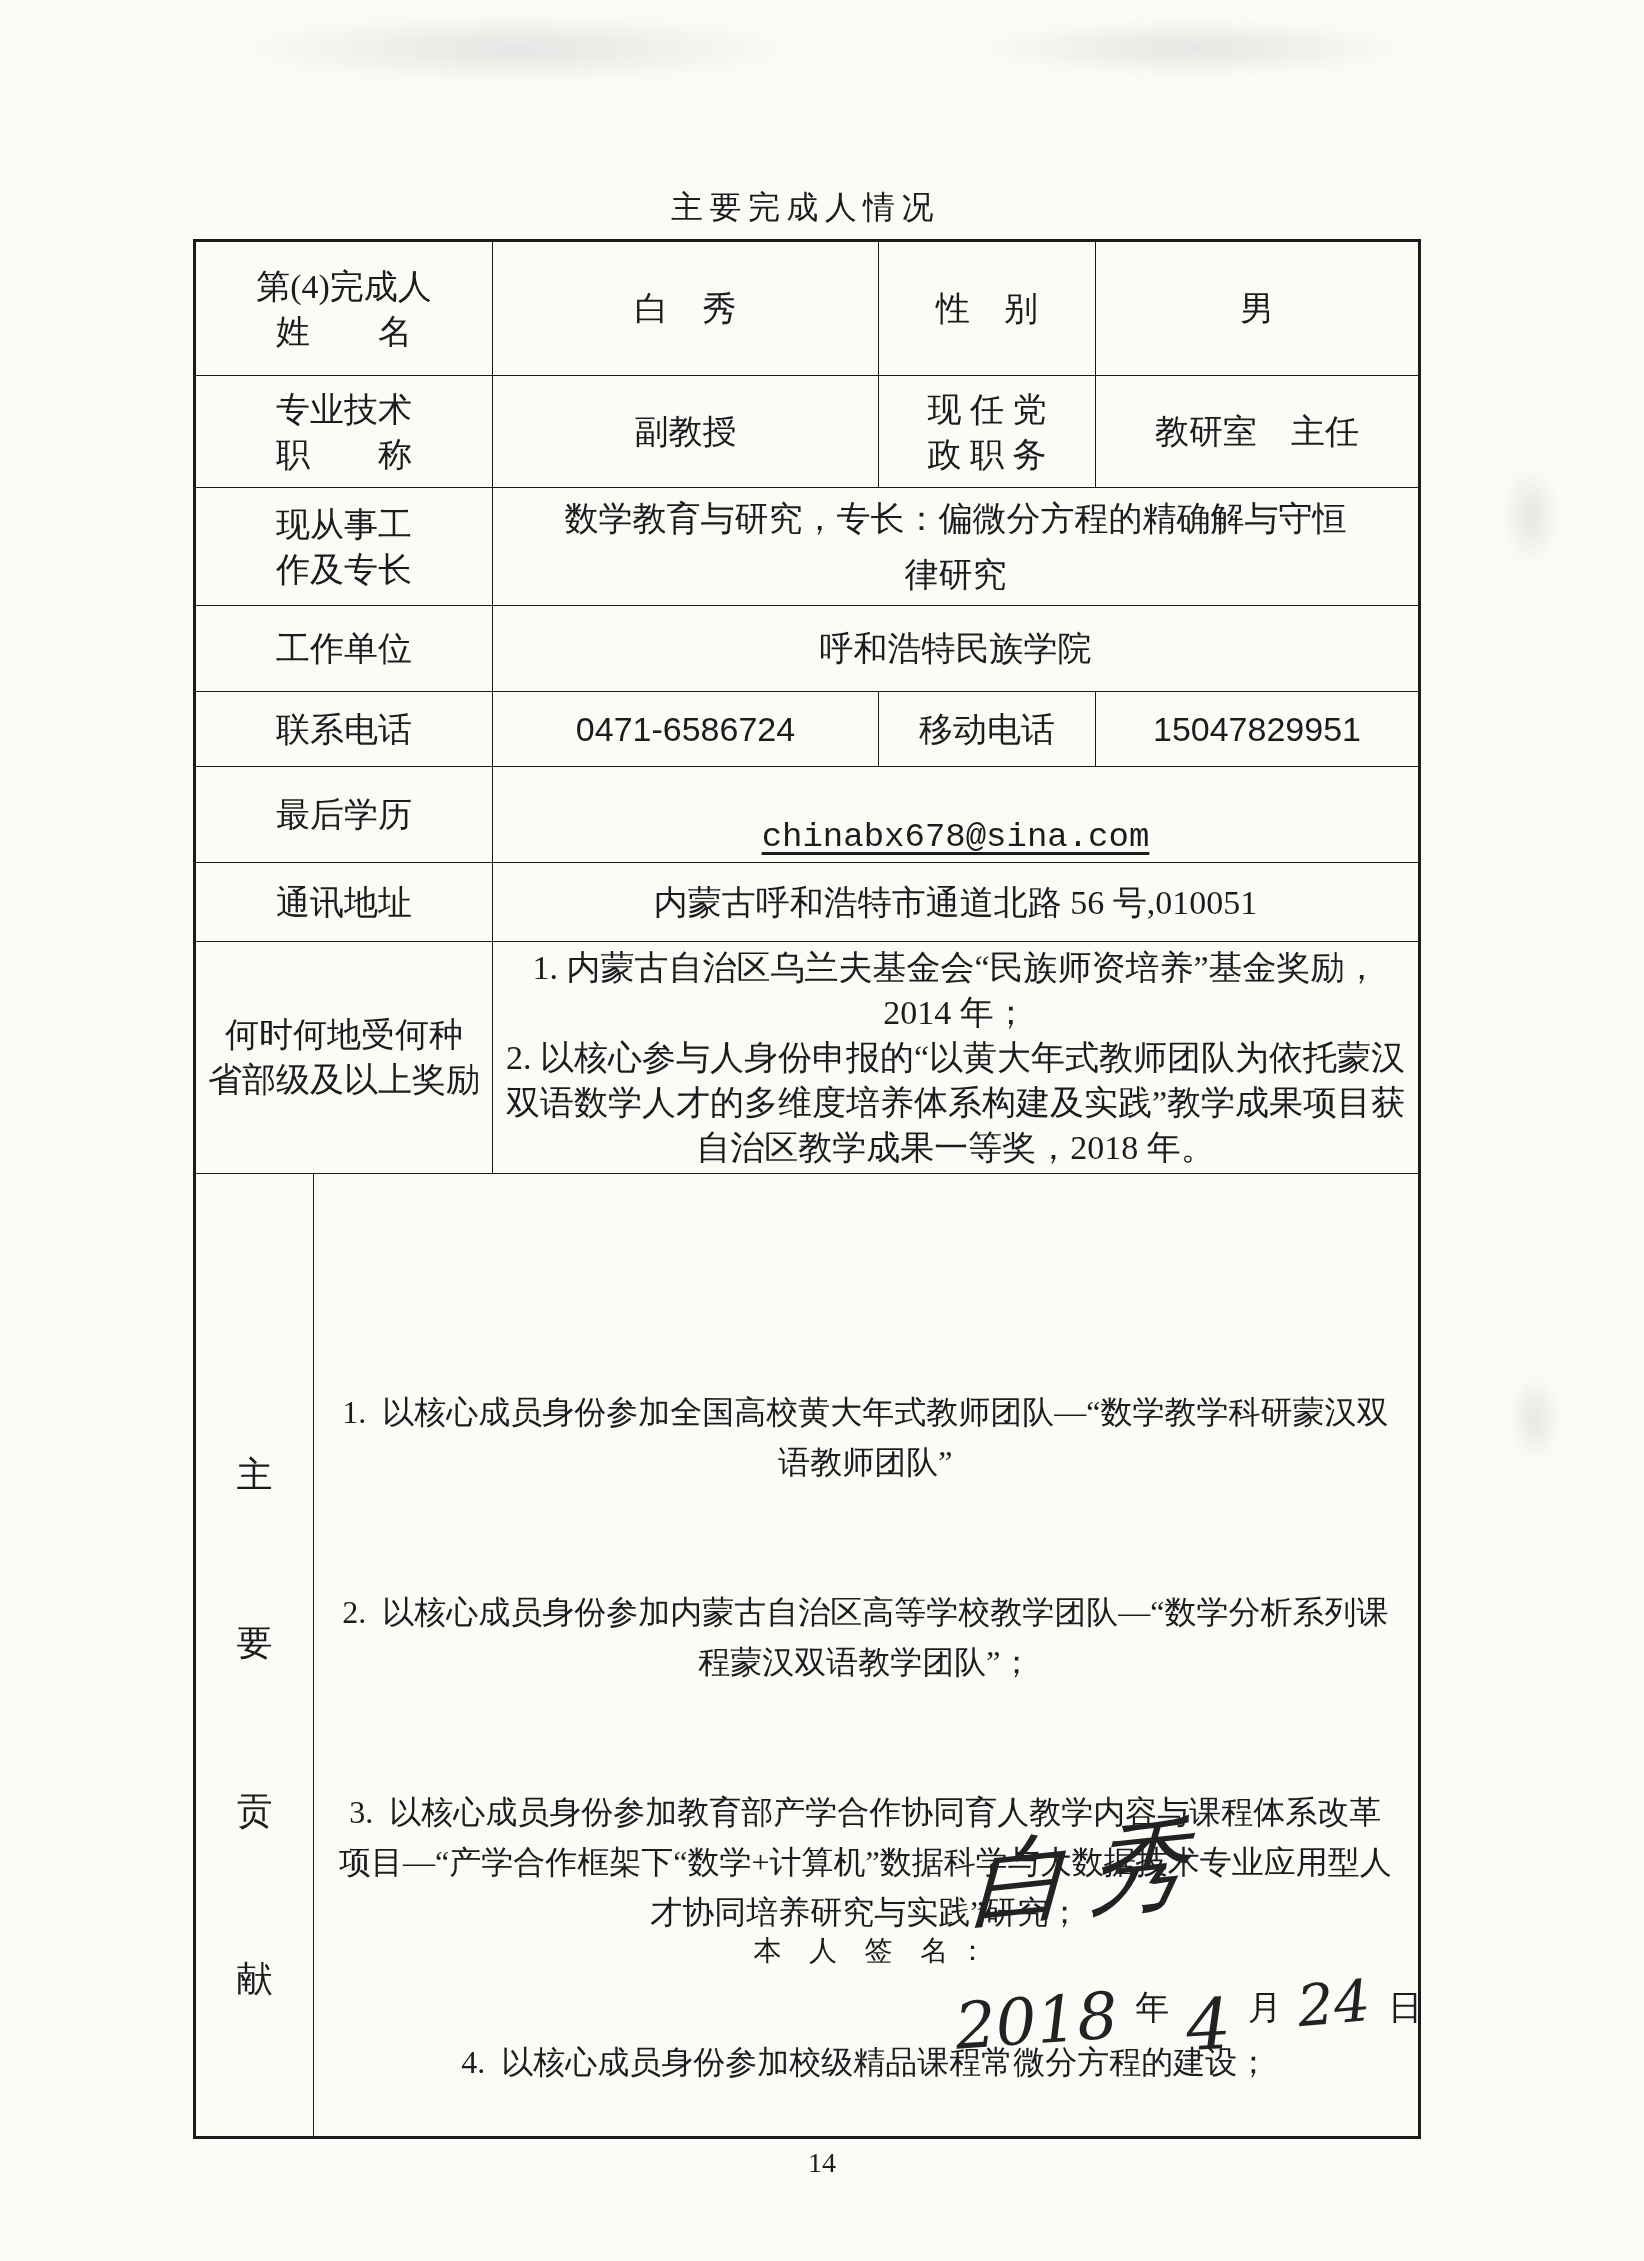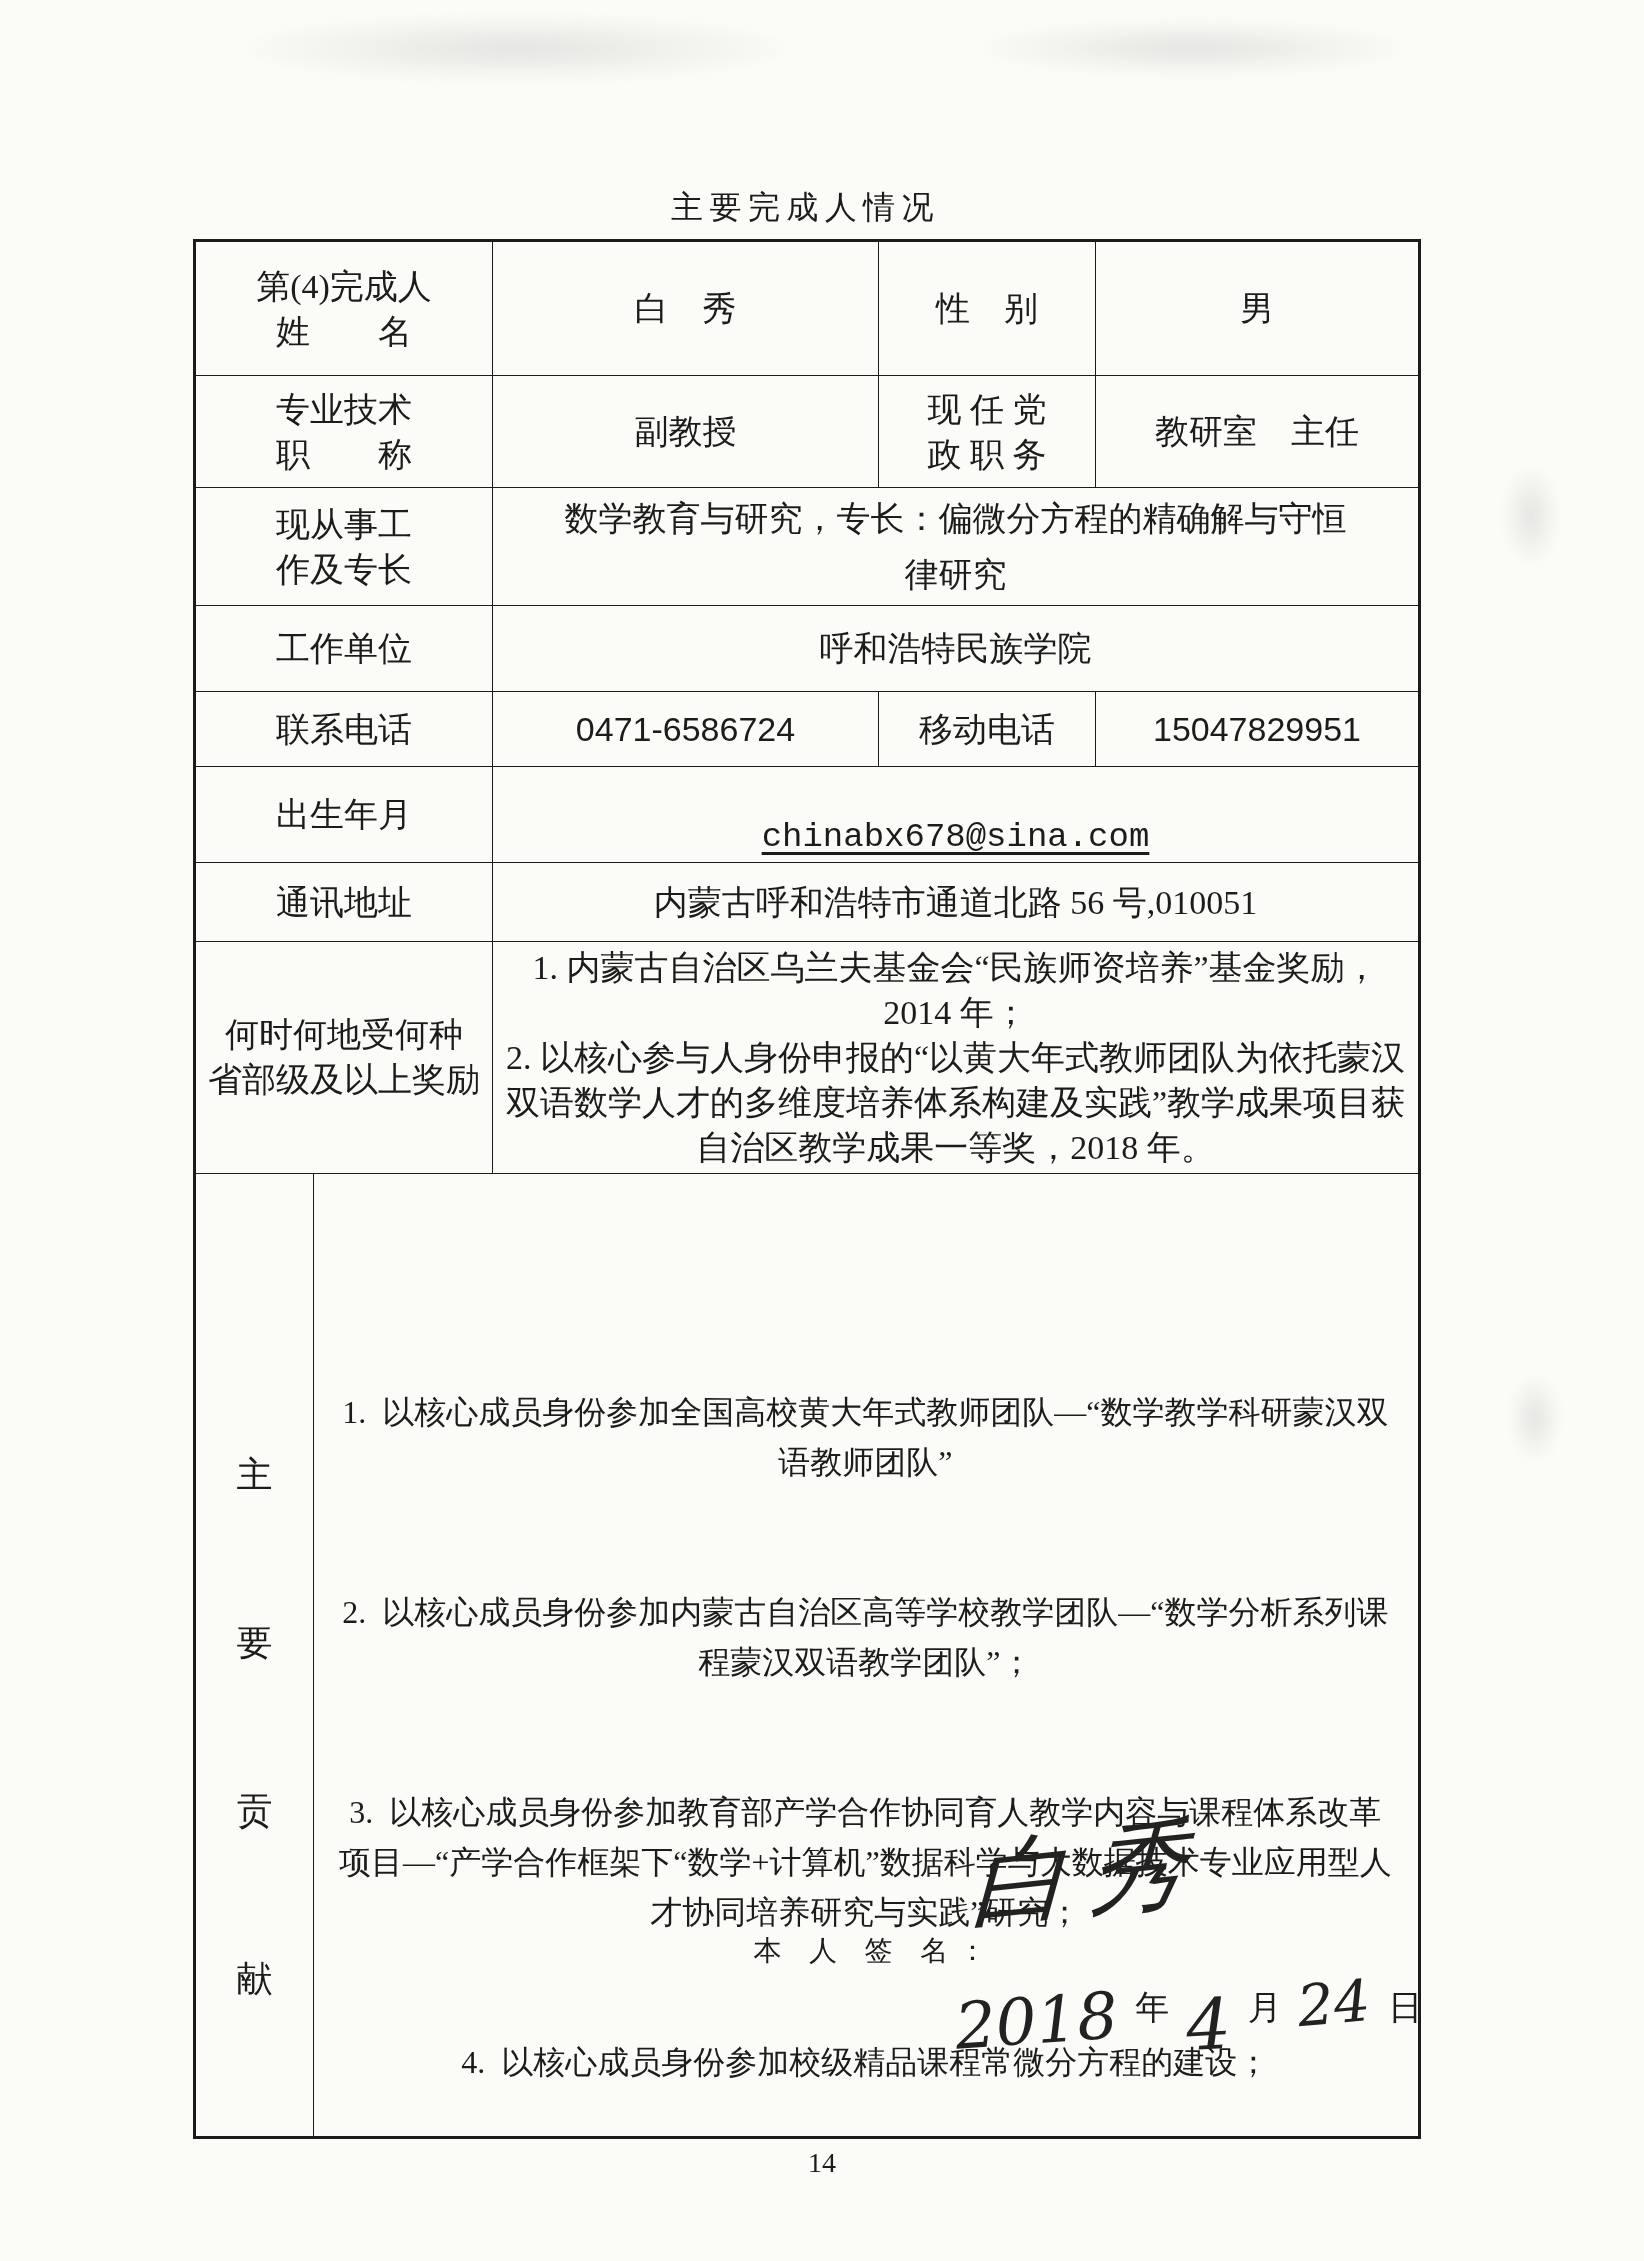--- a/index.html
+++ b/index.html
@@ -189,21 +189,21 @@
   </tr>
 
   <tr style="height:75px">
     <td colspan="2" class="lbl">联系电话</td>
     <td class="val val-num">0471-6586724</td>
     <td class="lbl">移动电话</td>
     <td class="val val-num">15047829951</td>
   </tr>
 
   <tr style="height:81px">
-    <td colspan="2" class="lbl">出生年月</td>
+    <td colspan="2" class="lbl">最后学历</td>
     <td colspan="3" class="val val-email">
       <span class="underline">chinabx678@sina.com</span>
     </td>
   </tr>
 
   <tr style="height:79px">
     <td colspan="2" class="lbl">通讯地址</td>
     <td colspan="3" class="val">内蒙古呼和浩特市通道北路 56 号,010051</td>
   </tr>
 

